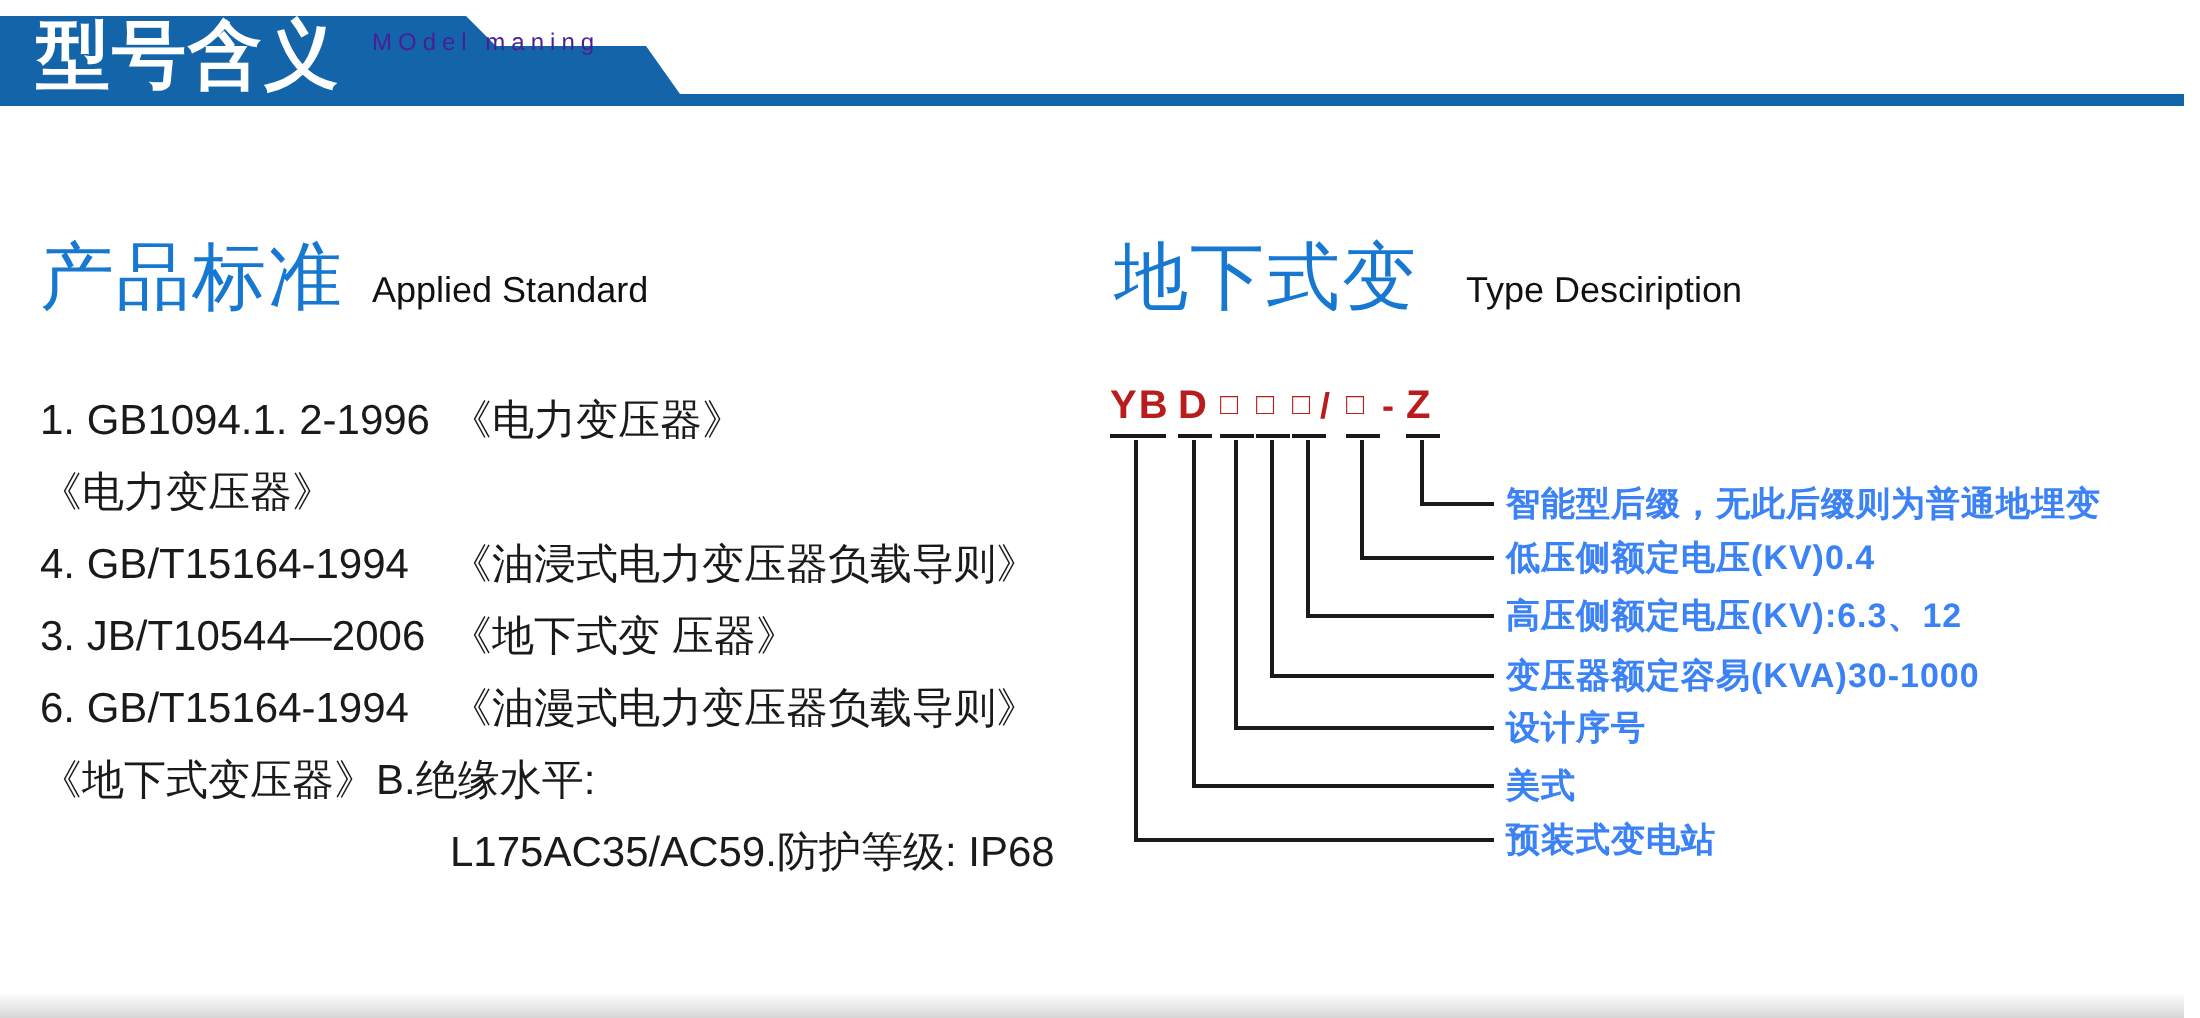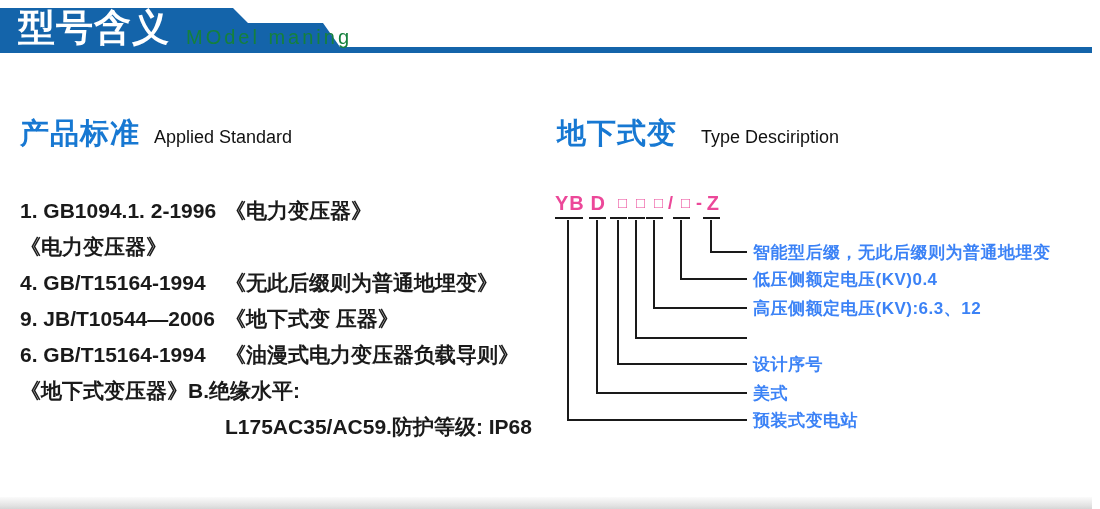--- a/index.html
+++ b/index.html
@@ -7,39 +7,39 @@
     position:relative;width:1092px;height:509px;background:#fff;overflow:hidden;
     font-family:"Liberation Sans","DejaVu Sans",sans-serif;color:#1a1a1a;
   }
   
   .banner-svg{position:absolute;left:0;top:0;width:1100px;height:60px;display:block;}
   .banner-title{
     position:absolute;left:18px;top:7px;height:42px;line-height:42px;
     font-size:37px;font-weight:bold;color:#fff;letter-spacing:1px;white-space:nowrap;
   }
   .banner-sub{
-    position:absolute;left:186px;top:28px;height:18px;line-height:18px;
-    font-size:20px;color:#15803d;letter-spacing:3px;white-space:nowrap;font-weight:500;
+    position:absolute;left:186px;top:12px;height:18px;line-height:18px;
+    font-size:12px;color:#4c1d95;letter-spacing:3px;white-space:nowrap;font-weight:500;
   }
   
   .sec-head{position:absolute;top:114px;display:flex;align-items:baseline;white-space:nowrap;}
   .sec-head.left{left:20px;}
   .sec-head.right{left:557px;}
-  .sec-head .cn{font-size:29px;font-weight:bold;color:var(--heading_blue,#1778d2);letter-spacing:1px;}
+  .sec-head .cn{font-size:37px;font-weight:normal;color:var(--heading_blue,#1778d2);letter-spacing:1px;}
   .sec-head.left .en{font-size:18px;color:#111;margin-left:14px;font-weight:500;}
   .sec-head.right .en{font-size:18px;color:#111;margin-left:24px;font-weight:500;}
   
   .standards{position:absolute;left:20px;top:193px;width:545px;}
   .std-row{display:grid;grid-template-columns:205px 1fr;height:36px;line-height:36px;
-    font-size:21px;font-weight:700;color:#1a1a1a;white-space:nowrap;}
+    font-size:21px;font-weight:400;color:#1a1a1a;white-space:nowrap;}
   .std-row .desc{letter-spacing:0;}
   
   .diagram{position:absolute;left:550px;top:190px;width:548px;height:262px;}
-  .tk{position:absolute;top:0;height:27px;line-height:26px;text-align:right;
-      font-weight:bold;color:#ec4899;white-space:nowrap;}
+  .tk{position:absolute;top:0;height:27px;line-height:26px;text-align:left;
+      font-weight:bold;color:#b91c1c;white-space:nowrap;}
   .tk.u{border-bottom:2px solid #1a1a1a;}
   .tk.letters{font-size:20px;letter-spacing:1px;}
   .tk.box{font-size:15px;}
   .tk.sep{font-size:18px;}
   .connectors{position:absolute;left:0;top:0;width:548px;height:262px;display:block;}
   .code-label{
     position:absolute;left:203px;transform:translateY(-50%);
     font-size:17px;font-weight:bold;color:#3b82f6;white-space:nowrap;letter-spacing:0.5px;
   }
   
@@ -69,24 +69,24 @@
   <div class="standards">
     <div class="std-row">
       <span class="code">1. GB1094.1. 2-1996</span>
       <span class="desc">《电力变压器》</span>
     </div>
     <div class="std-row">
       <span class="desc">《电力变压器》</span>
     </div>
     <div class="std-row">
       <span class="code">4. GB/T15164-1994</span>
-      <span class="desc">《无此后缀则为普通地埋变》</span>
+      <span class="desc">《油浸式电力变压器负载导则》</span>
     </div>
     <div class="std-row">
-      <span class="code">9. JB/T10544—2006</span>
+      <span class="code">3. JB/T10544—2006</span>
       <span class="desc">《地下式变 压器》</span>
     </div>
     <div class="std-row">
       <span class="code">6. GB/T15164-1994</span>
       <span class="desc">《油漫式电力变压器负载导则》</span>
     </div>
     <div class="std-row">
       <span class="desc">《地下式变压器》B.绝缘水平:</span>
     </div>
     <div class="std-row">
@@ -118,19 +118,20 @@
       <polyline points="104,30 104,118 197,118" fill="none" stroke="#1a1a1a" stroke-width="2"></polyline>
       <polyline points="86,30 86,148 197,148" fill="none" stroke="#1a1a1a" stroke-width="2"></polyline>
       <polyline points="68,30 68,174 197,174" fill="none" stroke="#1a1a1a" stroke-width="2"></polyline>
       <polyline points="47,30 47,203 197,203" fill="none" stroke="#1a1a1a" stroke-width="2"></polyline>
       <polyline points="18,30 18,230 197,230" fill="none" stroke="#1a1a1a" stroke-width="2"></polyline>
     </svg>
 
     <div class="code-label" style="top:62px;">智能型后缀，无此后缀则为普通地埋变</div>
     <div class="code-label" style="top:89px;">低压侧额定电压(KV)0.4</div>
     <div class="code-label" style="top:118px;">高压侧额定电压(KV):6.3、12</div>
+    <div class="code-label" style="top:148px;">变压器额定容易(KVA)30-1000</div>
     <div class="code-label" style="top:174px;">设计序号</div>
     <div class="code-label" style="top:203px;">美式</div>
     <div class="code-label" style="top:230px;">预装式变电站</div>
   </div>
 
   <div class="footer-bar"></div>
 </div>
 
 </body></html>

